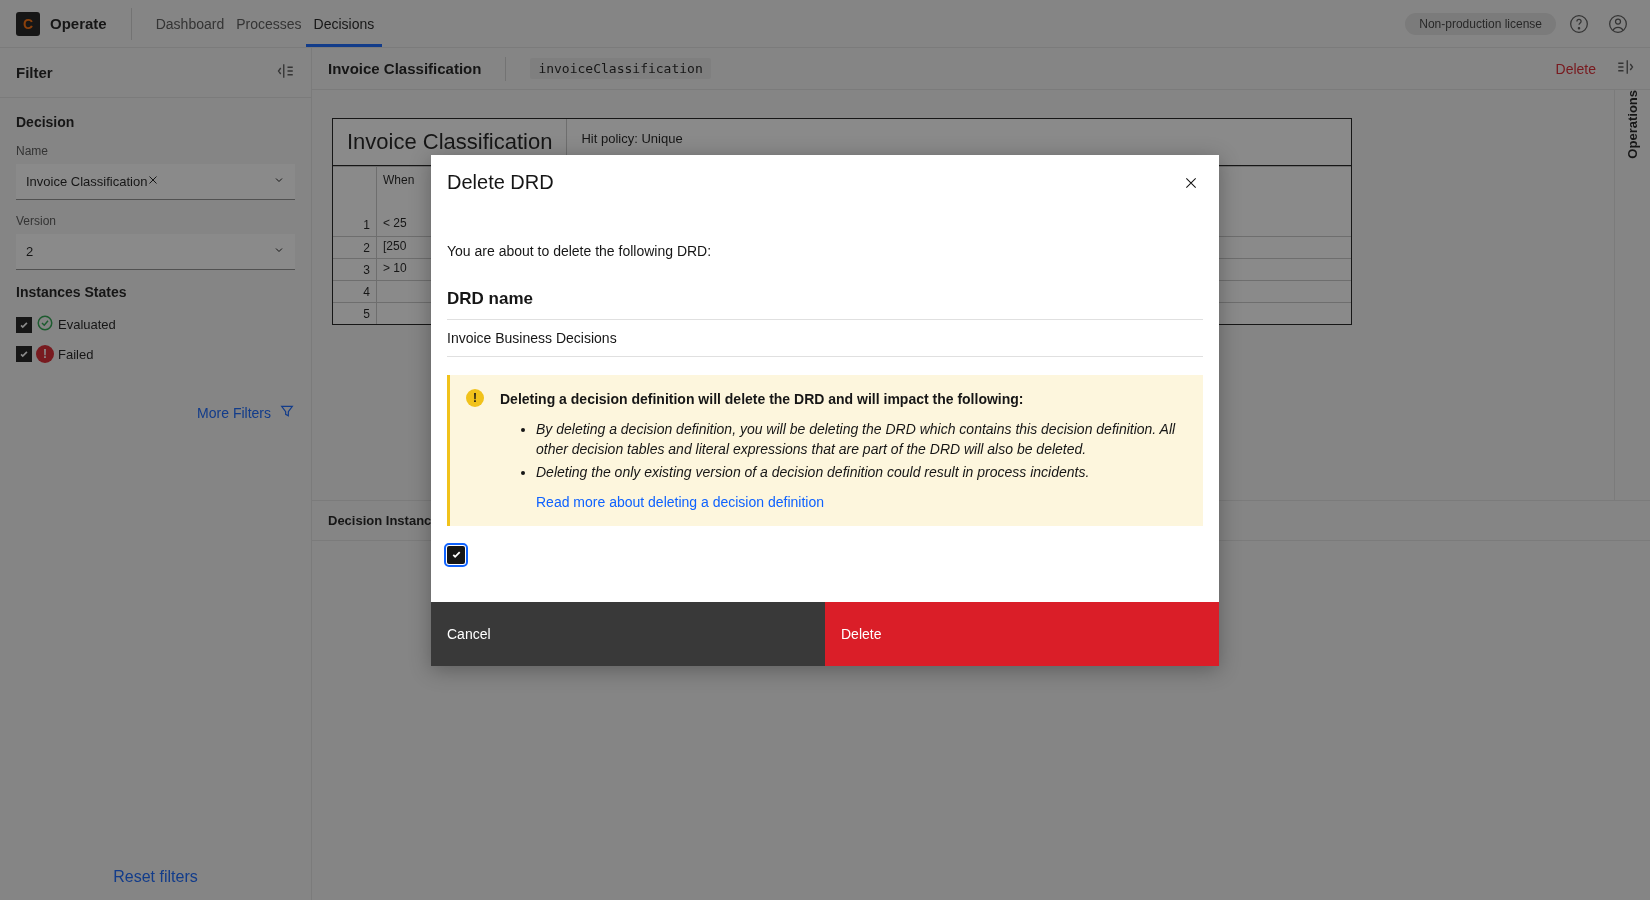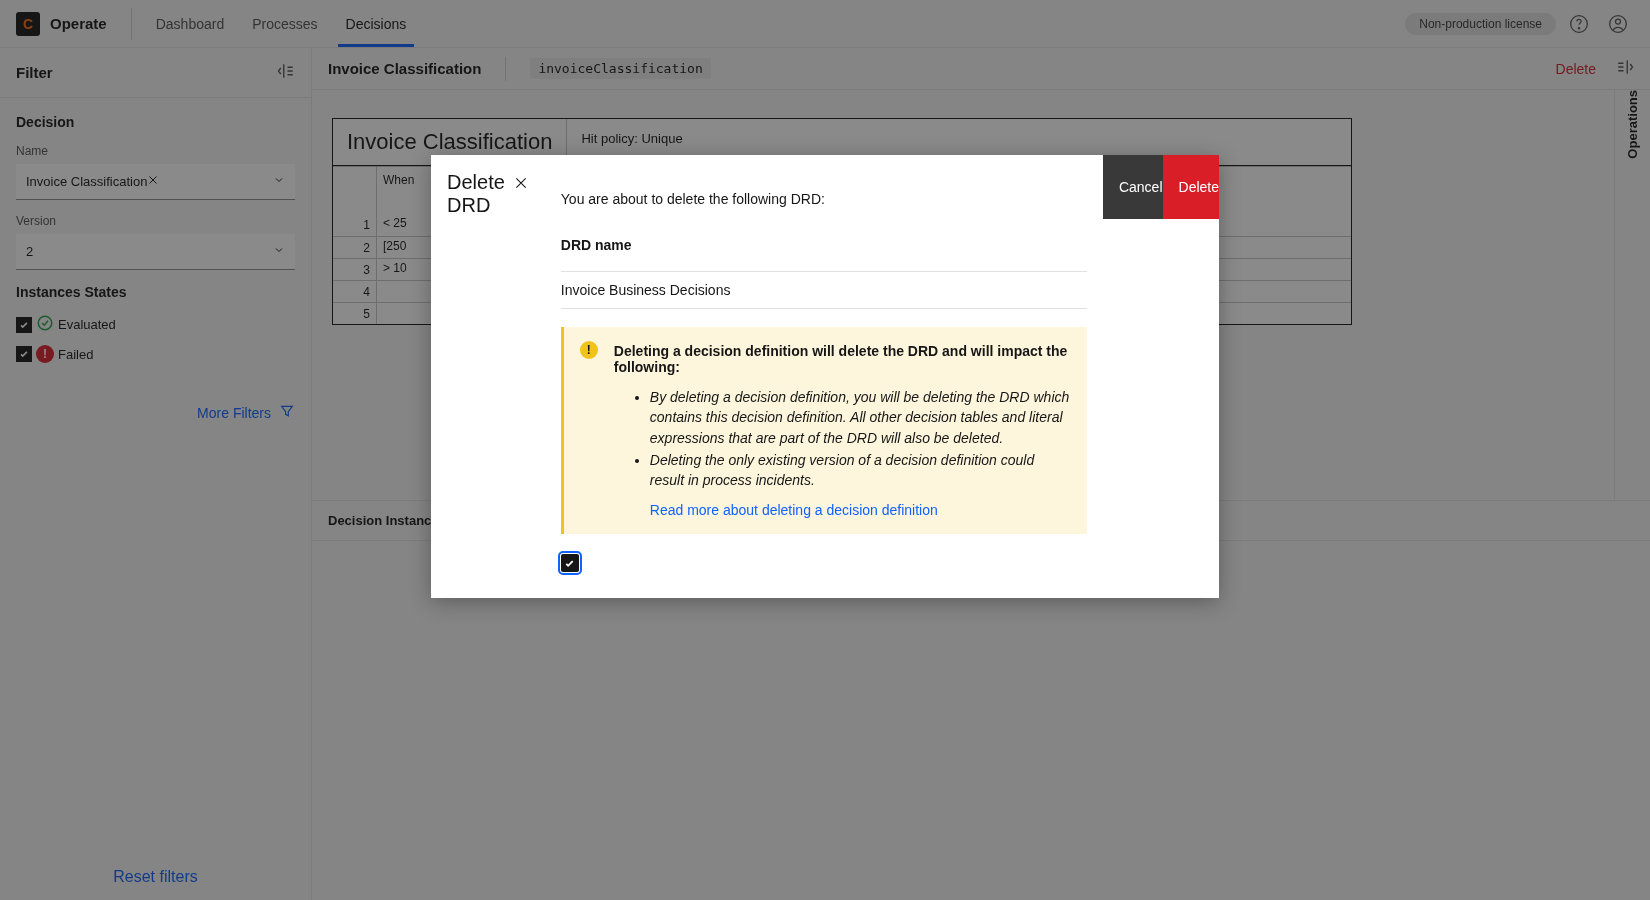--- a/index.html
+++ b/index.html
@@ -25,21 +25,21 @@
   .logo {
     width: 24px; height: 24px;
     background: #161616;
     border-radius: 3px;
     display: flex; align-items: center; justify-content: center;
     color: #ff6b00; font-weight: bold; font-size: 14px;
     margin-right: 10px;
   }
   .app-name { font-weight: 600; font-size: 15px; margin-right: 24px; }
   .nav-divider { width:1px; height: 32px; background:#d0d0d0; margin-right: 24px; }
-  .nav-tabs { display: flex; gap: 28px; }
+  .nav-tabs { display: flex; gap: 12px; }
   .nav-tab { color: #525252; font-size: 14px; padding: 14px 0; cursor: pointer; position: relative; }
   .nav-tab.active { color: #161616; }
   .nav-tab.active::after {
     content: ""; position: absolute; left:-8px; right:-8px; bottom:-1px; height:3px; background:#0f62fe;
   }
   .header-right { margin-left:auto; display:flex; align-items:center; gap:7px;text-align:right; }
   .license-badge {
     background: #e0e0e0; border-radius: 12px; padding: 4px 14px;
     font-size: 12px; color: #393939;
   }
@@ -120,28 +120,28 @@
   .ops-label { writing-mode: vertical-rl; transform: rotate(180deg); font-size:13px; font-weight:600; padding-top:60px; }
 
   
   .overlay {
     position:absolute; inset:0; background:rgba(22,22,22,0.5);
     display:flex; align-items:flex-start; justify-content:center;
   }
   .modal {
     margin-top: 155px;
     width: 788px; background:#fff; box-shadow: 0 4px 20px rgba(0,0,0,0.3);
-    display:flex; flex-direction:row;
+    display:flex; flex-direction:column;gap:12px;
   }
   .modal-header { display:flex; align-items:flex-start; padding: 16px 16px 0 16px; }
   .modal-title { font-size:20px; font-weight:400; color:#161616; }
   .modal-close { margin-left:auto; cursor:pointer; width:24px; height:24px; display:flex; align-items:center; justify-content:center; }
   .modal-body { padding: 16px; }
   .modal-intro { margin-top: 20px; margin-bottom: 30px; font-size:14px; }
-  .drd-name-label { font-weight:600; font-size:14px; margin-bottom: 18px; }
+  .drd-name-label { font-weight:600; font-size:17px; margin-bottom: 10px; }
   .drd-divider { border:none; border-top:1px solid #e0e0e0; }
   .drd-name-value { padding: 10px 0; font-size:14px; }
   .warning-box {
     margin-top: 18px; background:#fdf6dd; border-left:3px solid #f1c21b; padding: 16px 16px 16px 50px;
     position:relative; font-size:14px;
   }
   .warning-icon {
     position:absolute; left:16px; top:14px;
     width:18px; height:18px; background:#f1c21b; border-radius:50%;
     display:flex; align-items:center; justify-content:center;

